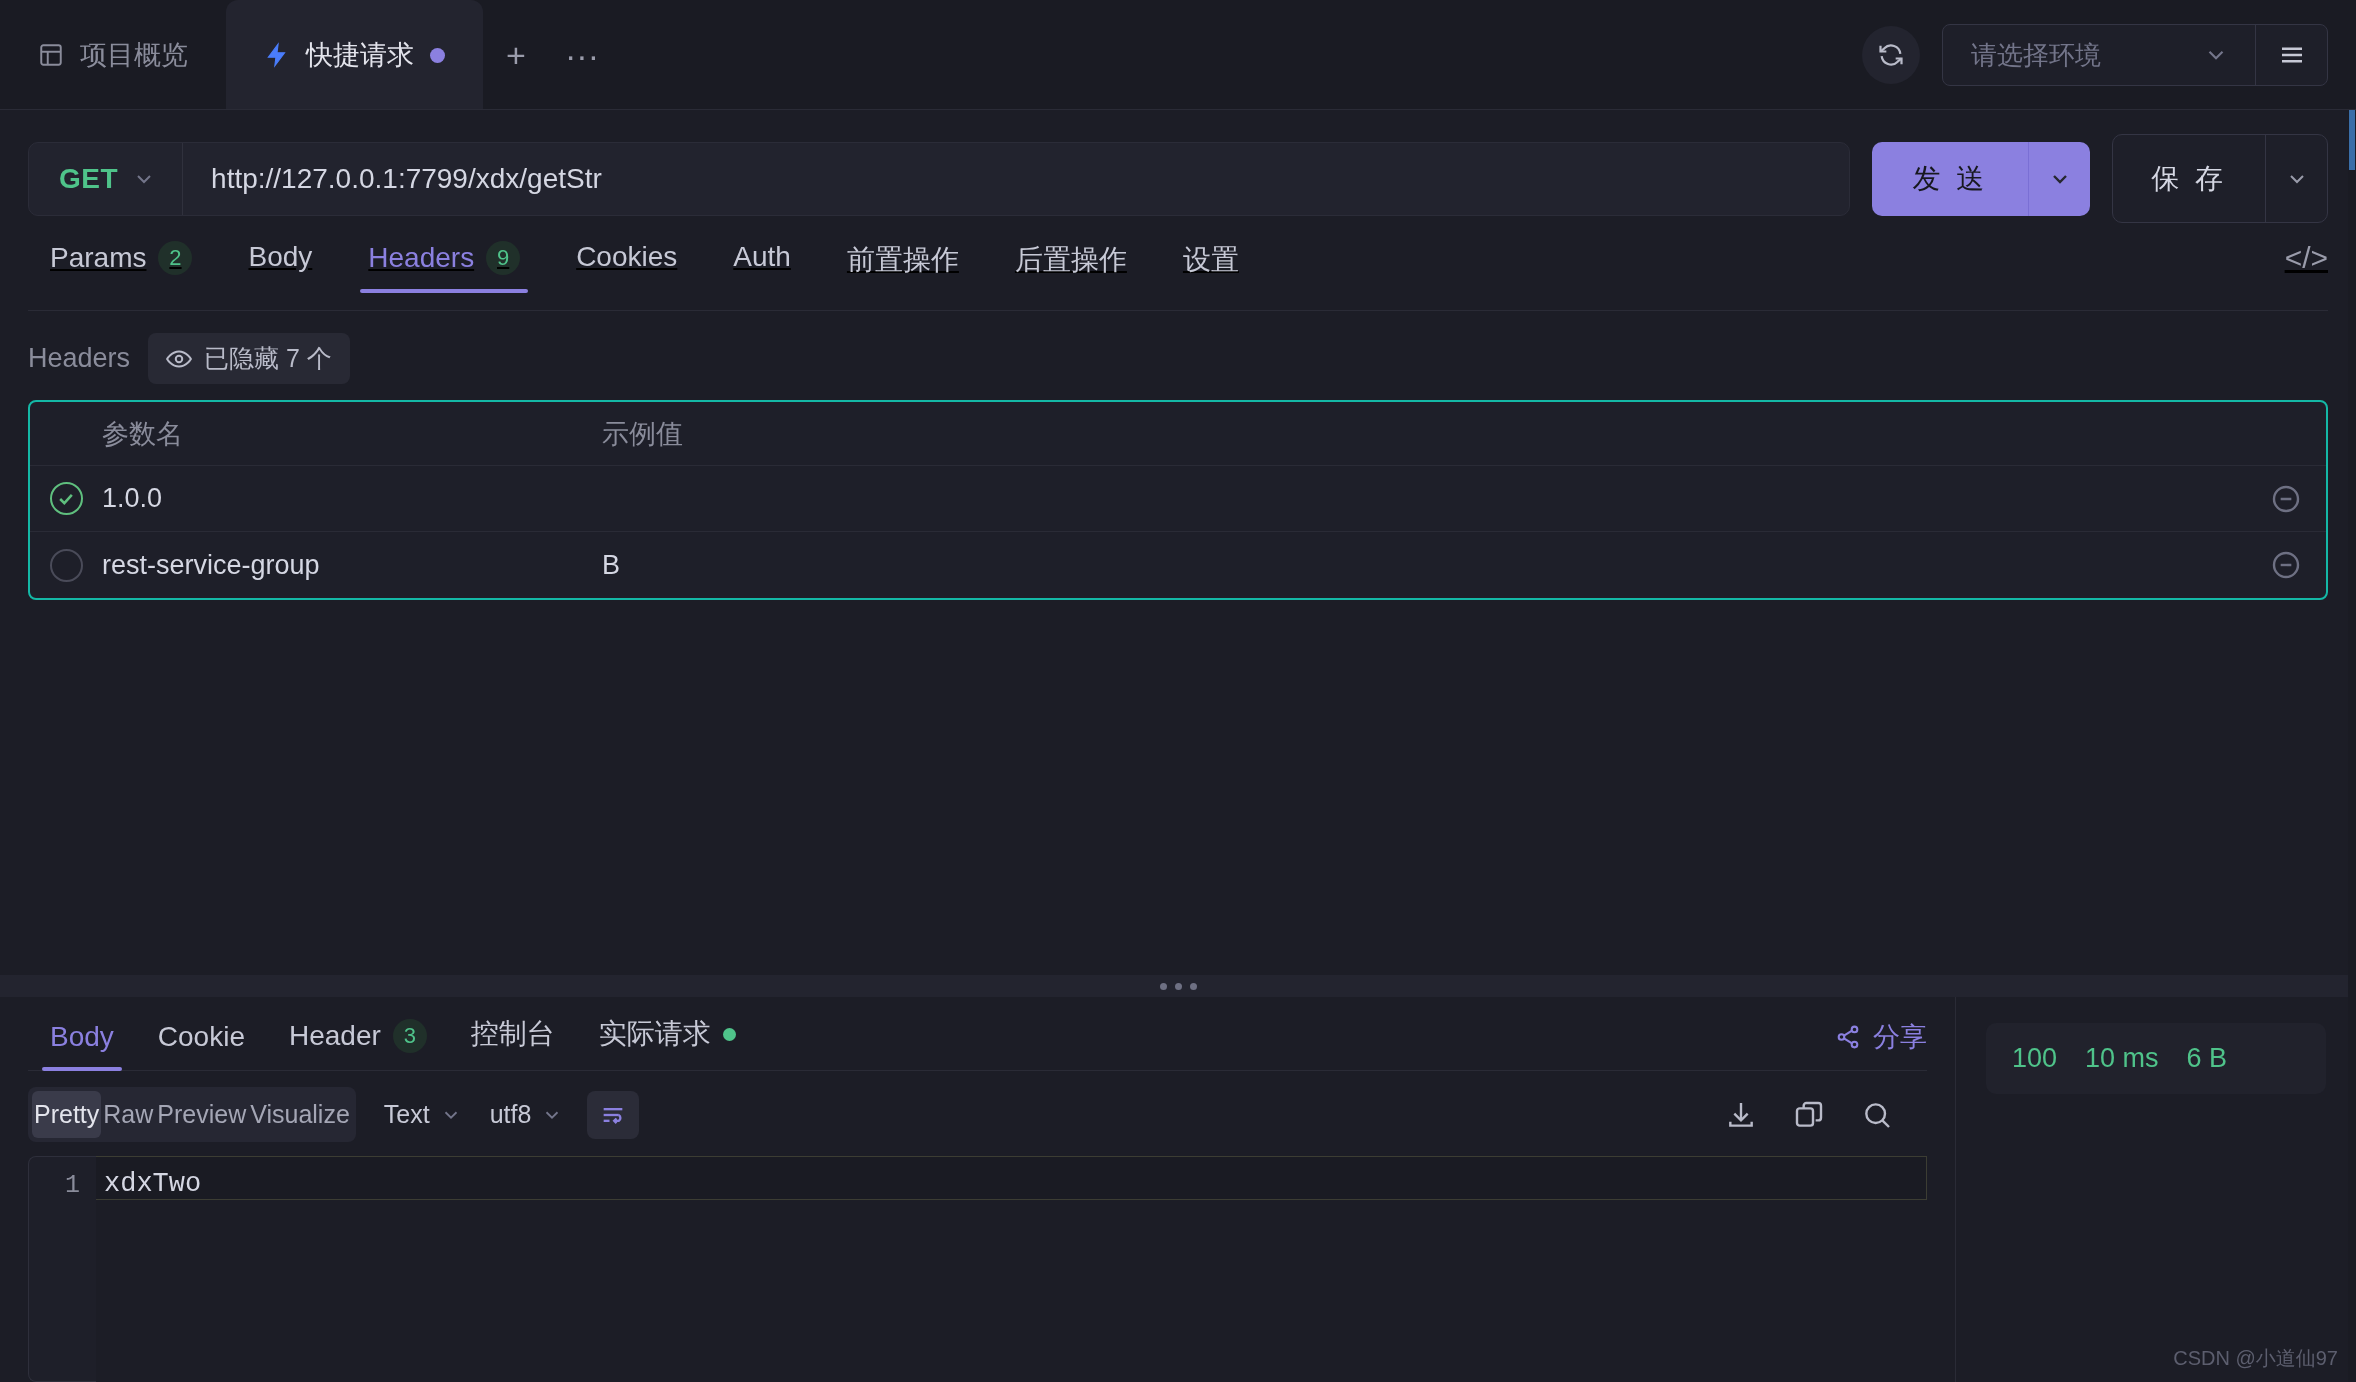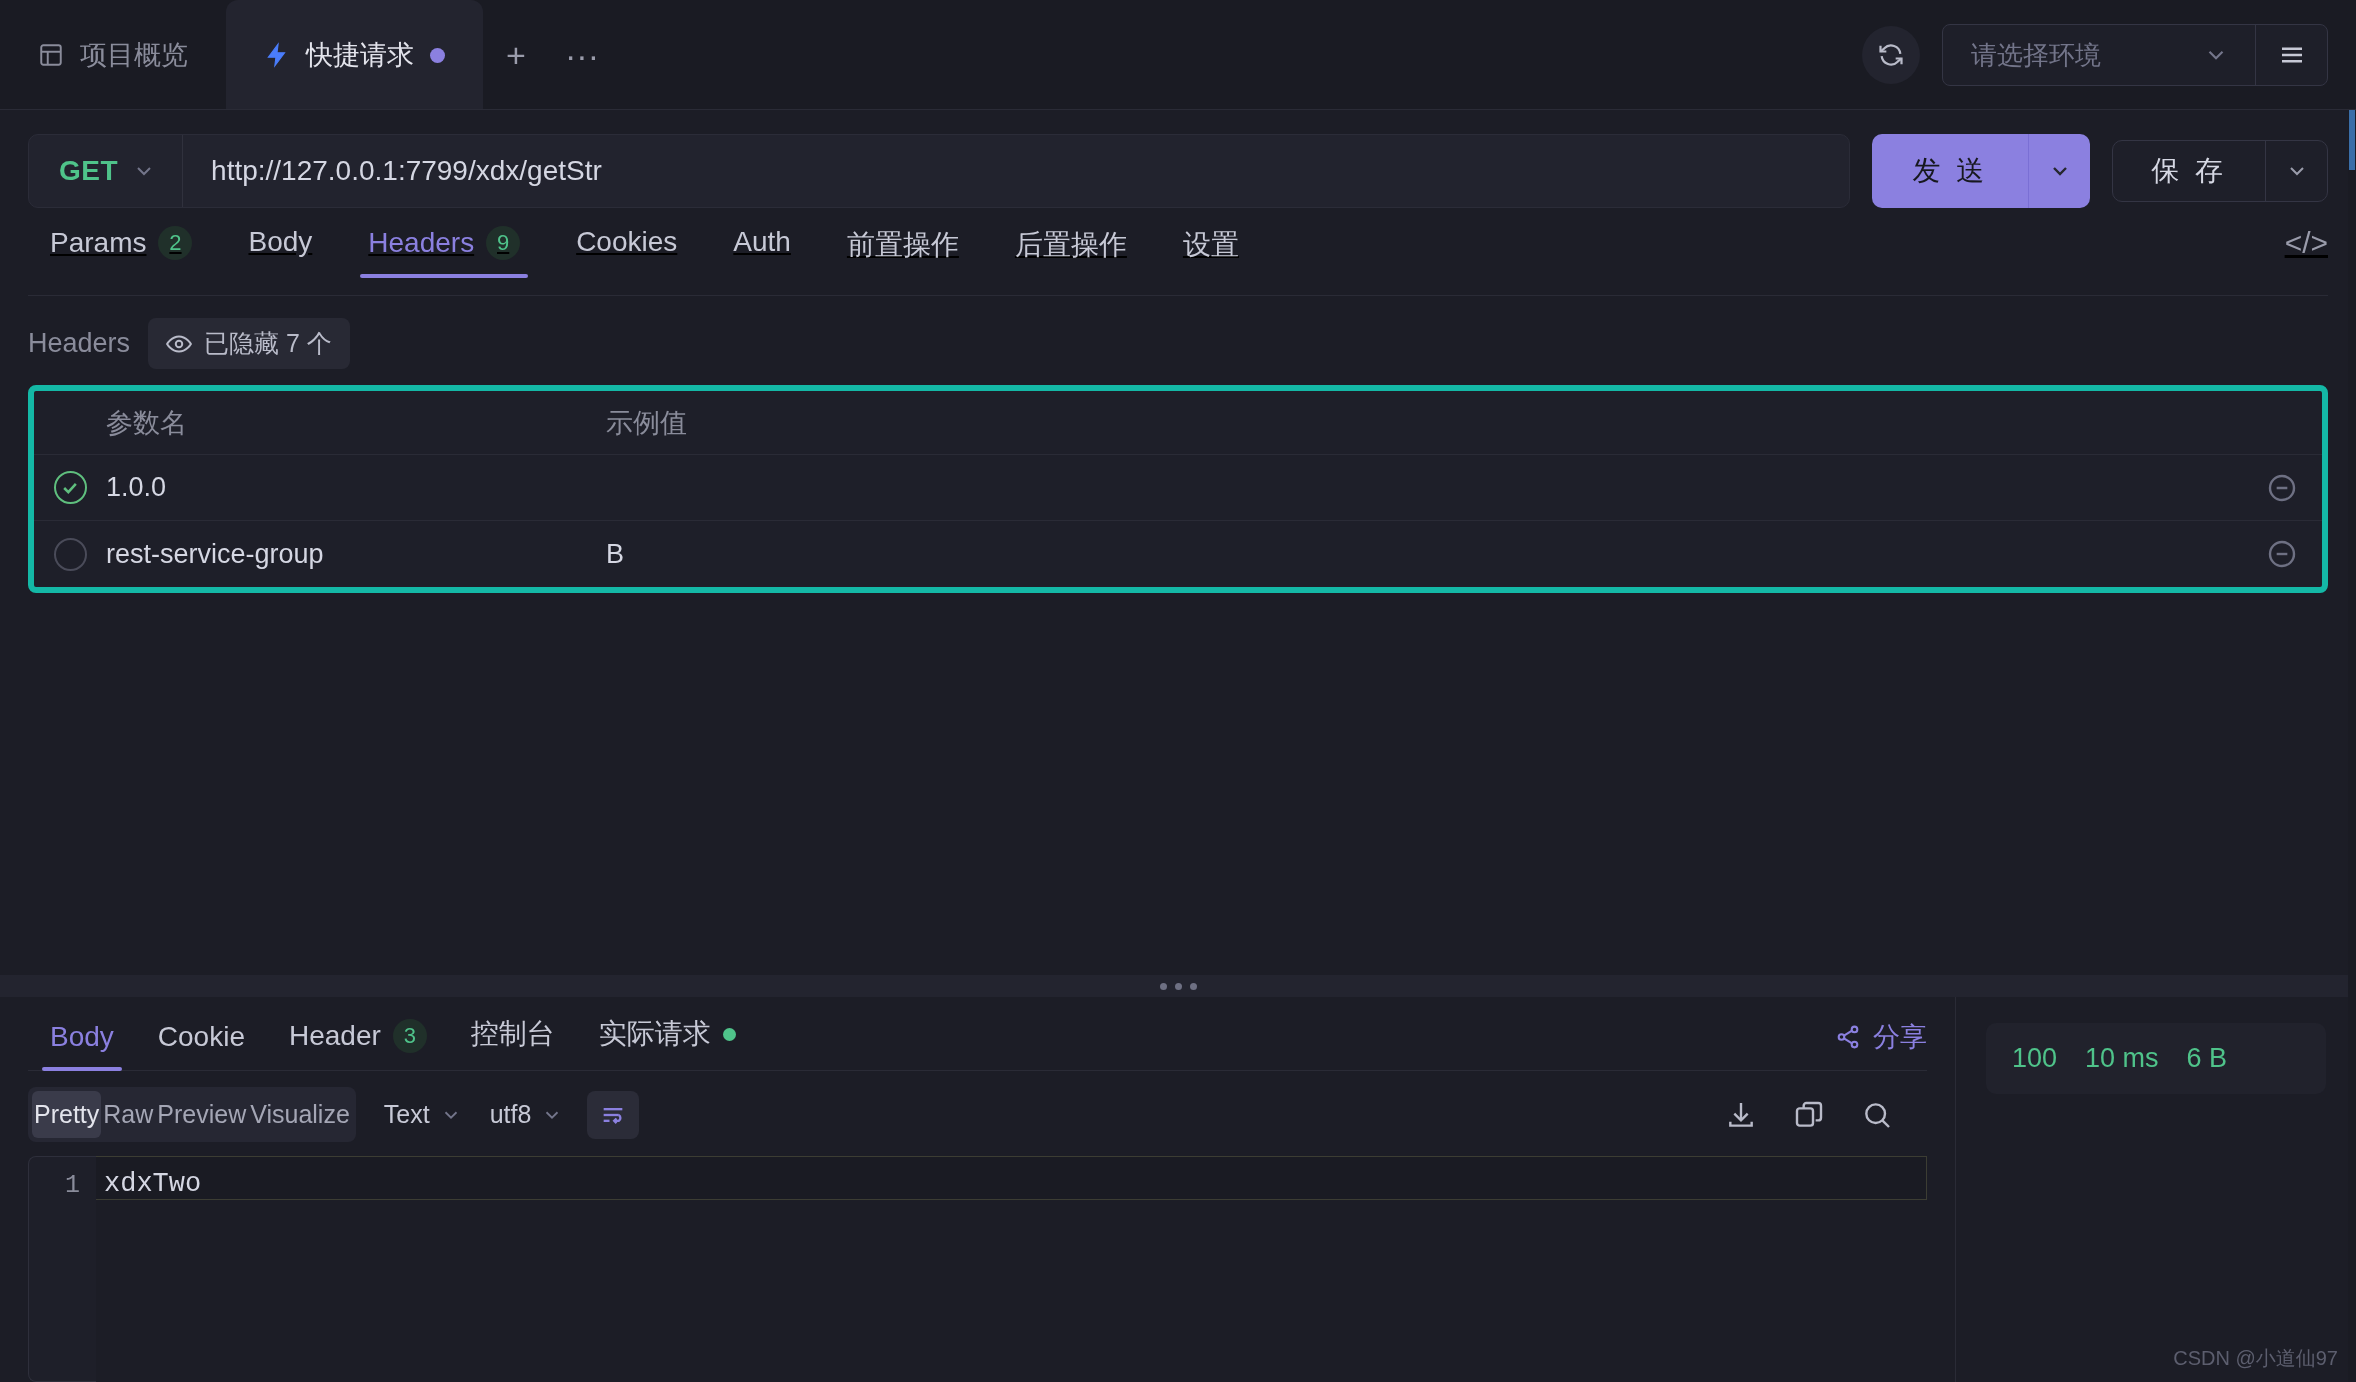--- a/index.html
+++ b/index.html
@@ -71,21 +71,21 @@
   }
   .sendbtn .lbl {
     display: flex; align-items: center; justify-content: center; padding: 0 40px;
     color: #17181f; font-size: 28px; letter-spacing: 4px; min-width: 150px;
   }
   .sendbtn .chev {
     width: 62px; display: flex; align-items: center; justify-content: center;
     border-left: 1px solid #7a6fd4; color: #26272f;
   }
   .savebtn {
-    display: flex; align-items: stretch; height: 62px; border-radius: 10px; overflow: hidden;
+    display: flex; align-items: stretch; height: 89px; border-radius: 10px; overflow: hidden;
     border: 1px solid #343544; background: #1e1f29; cursor: pointer;
   }
   .savebtn .lbl {
     display: flex; align-items: center; justify-content: center; padding: 0 38px;
     color: #d5d7e3; font-size: 28px; letter-spacing: 4px;
   }
   .savebtn .chev {
     width: 62px; display: flex; align-items: center; justify-content: center;
     border-left: 1px solid #343544; color: #9a9cab;
   }
@@ -115,21 +115,21 @@
   .codeicon { margin-left: auto; color: #9a9cab; font-size: 30px; padding-bottom: 14px; cursor: pointer; }
 
   
   .hsec { padding: 22px 28px 0 28px; flex: none; }
   .hsec-title { display: flex; align-items: center; gap: 18px; margin-bottom: 16px; }
   .hsec-title .t { color: #8a8c9b; font-size: 27px; }
   .hidechip {
     display: flex; align-items: center; gap: 12px; background: #282934;
     border-radius: 8px; padding: 9px 18px; color: #b9bbc9; font-size: 25px; cursor: pointer;
   }
-  .tbl { border: 6px solid #14b8a6; border-radius: 8px; overflow: hidden; background: #1e1f29; }
+  .tbl { border: 2px solid #14b8a6; border-radius: 8px; overflow: hidden; background: #1e1f29; }
   .trow { display: flex; align-items: center; height: 66px; border-bottom: 1px solid #2a2b36; }
   .trow:last-child { border-bottom: none; }
   .trow.head { height: 64px; }
   .tcell-chk { width: 72px; display: flex; align-items: center; justify-content: center; }
   .tcell-name { width: 500px; color: #d5d7e3; font-size: 27px; }
   .tcell-val { flex: 1; color: #d5d7e3; font-size: 27px; }
   .tcell-act { width: 80px; display: flex; align-items: center; justify-content: center; }
   .trow.head .tcell-name, .trow.head .tcell-val { color: #8a8c9b; }
   .chk-on {
     width: 33px; height: 33px; border-radius: 50%; border: 2px solid #5fbf7e;

